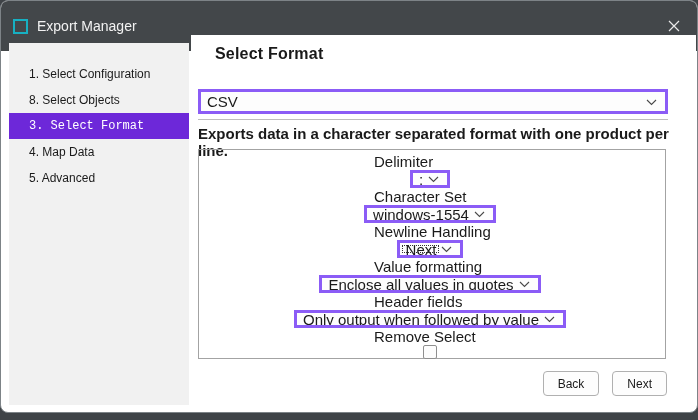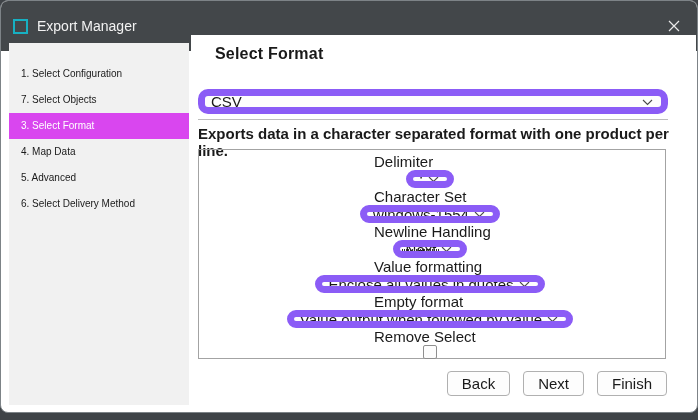--- a/index.html
+++ b/index.html
@@ -39,43 +39,44 @@
     cursor:default; flex:0 0 auto;
   }
   
   .sidebar {
     position:absolute; left:8px; top:42px; width:180px; bottom:7px;
     background:#f1f1f1;
     padding-top:18px;
   }
   .step {
     height:26px; line-height:26px;
-    padding-left:12px;
-    font-size:10px;
+    padding-left:20px;
+    font-size:12px;
     white-space:nowrap;
   }
   .step.selected {
-    background:#d946ef;
+    background:#6d28d9;
     color:#ffffff;
+    font-family:Liberation Mono, monospace;
   }
   
   .content {
     position:absolute; left:190px; top:34px; right:1px; bottom:7px;
     background:#ffffff;
   }
   h1.page-title {
     position:absolute; left:24px; top:10px;
     font-size:16px; font-weight:600; letter-spacing:0.2px;
   }
   .select {
     position:relative;
     height:25px;
     background:#fdfdfd;
-    border:7px solid #8b5cf6;
-    border-radius:10px;
+    border:3px solid #8b5cf6;
+    border-radius:0;
     display:flex; align-items:center;
     padding:0 24px 0 6px;
     font-size:15px;
     white-space:nowrap; overflow:hidden;
   }
   .select .chev {
     position:absolute; right:8px; top:50%; margin-top:-3px;
   }
   .select .focus-ring {
     position:absolute; left:2px; top:2px; right:21px; bottom:2px;
@@ -114,21 +115,21 @@
   .footer {
     position:absolute; right:29px; bottom:9px;
     display:flex; gap:13px;
   }
   .btn {
     min-width:52px; height:25px;
     background:#fdfdfd;
     border:1px solid #b0b0b0;
     border-radius:4px;
     font-family:"Liberation Sans", sans-serif;
-    font-size:15px; color:#1a1a1a;
+    font-size:12px; color:#1a1a1a;
     padding:0 14px;
     display:flex; align-items:center; justify-content:center;
     cursor:default;
   }
 </style>
 </head>
 <body>
 
 <div class="window">
 
@@ -137,25 +138,24 @@
     <span class="titlebar-text">Export Manager</span>
     <div class="close-btn">
       <svg width="12" height="12" viewBox="0 0 12 12">
         <path d="M1 1 L11 11 M11 1 L1 11" stroke="#e9e9e9" stroke-width="1.2" fill="none"></path>
       </svg>
     </div>
   </div>
 
   <nav class="sidebar">
     <div class="step">1. Select Configuration</div>
-    <div class="step">7. Select Objects</div>
+    <div class="step">8. Select Objects</div>
     <div class="step selected">3. Select Format</div>
     <div class="step">4. Map Data</div>
     <div class="step">5. Advanced</div>
-    <div class="step">6. Select Delivery Method</div>
   </nav>
 
   <main class="content">
 
     <h1 class="page-title">Select Format</h1>
 
     <div class="select format-select">
       <span>CSV</span>
       <svg class="chev" width="11" height="7" viewBox="0 0 11 7">
         <path d="M1 1 L5.5 5.5 L10 1" stroke="#4a4a4a" stroke-width="1.1" fill="none"></path>
@@ -203,36 +203,35 @@
         <span class="lbl">Value formatting</span>
         <div class="select">
           <span>Enclose all values in quotes</span>
           <svg class="chev" width="11" height="7" viewBox="0 0 11 7">
               <path d="M1 1 L5.5 5.5 L10 1" stroke="#4a4a4a" stroke-width="1.1" fill="none"></path>
             </svg>
         </div>
       </div>
 
       <div class="form-row">
-        <span class="lbl">Empty format</span>
-        <div class="select">
-          <span>Value output when followed by value</span>
+        <span class="lbl">Header fields</span>
+        <div class="select">
+          <span>Only output when followed by value</span>
           <svg class="chev" width="11" height="7" viewBox="0 0 11 7">
               <path d="M1 1 L5.5 5.5 L10 1" stroke="#4a4a4a" stroke-width="1.1" fill="none"></path>
             </svg>
         </div>
       </div>
 
       <div class="form-row">
         <span class="lbl">Remove Select</span>
         <span class="checkbox"></span>
       </div>
 
     </div>
 
     <div class="footer">
       <button class="btn">Back</button>
       <button class="btn">Next</button>
-      <button class="btn">Finish</button>
     </div>
 
   </main>
 </div>
 
 </body></html>

